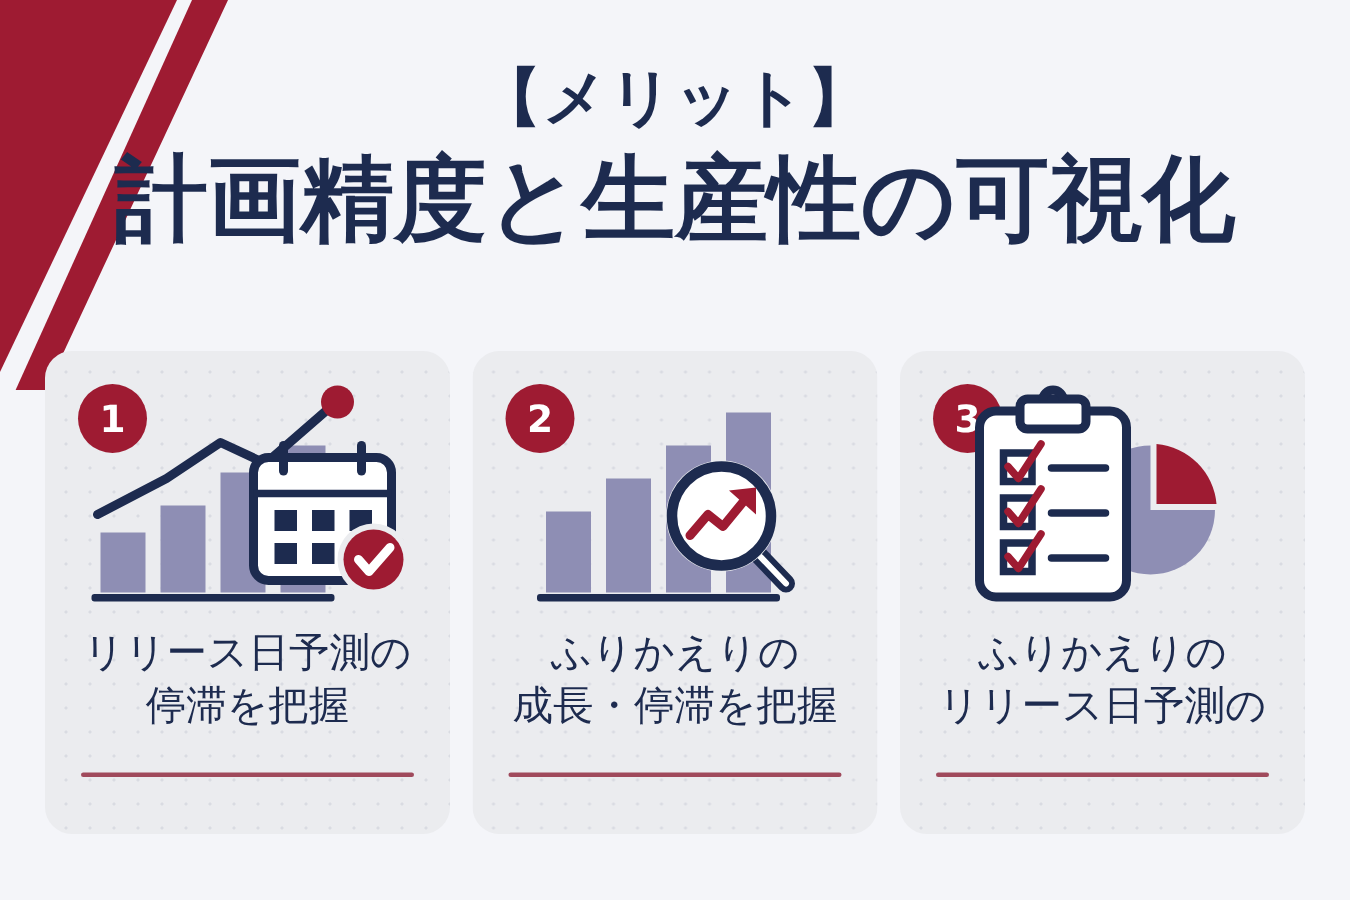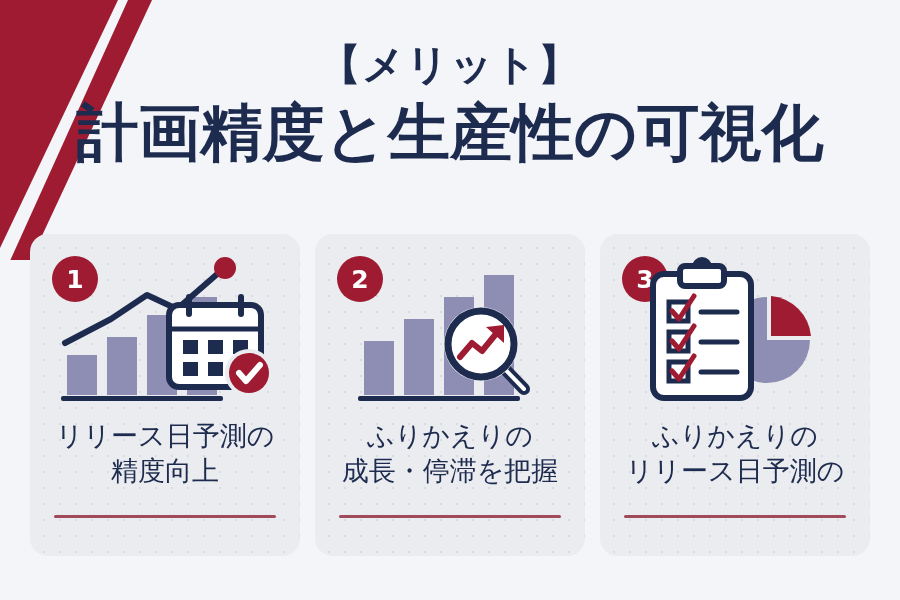--- a/index.html
+++ b/index.html
@@ -117,21 +117,21 @@
             <rect x="64" y="65" width="15" height="14" fill="#1d2b4f"></rect>
 
             <circle cx="80" cy="76" r="24" fill="#ebecef"></circle>
             <circle cx="80" cy="76" r="20" fill="#9e1b32"></circle>
             <polyline points="70,76 77,84 91,68" fill="none" stroke="#ffffff" stroke-width="6" stroke-linecap="round" stroke-linejoin="round"></polyline>
           </g>
         </svg>
       </div>
       <div class="card-text">
         <div>リリース日予測の</div>
-        <div>精度向上</div>
+        <div>停滞を把握</div>
       </div>
       <div class="card-rule"></div>
     </div>
 
     <div class="card">
       <div class="badge">2</div>
       <div class="icon-area">
         <svg width="200" height="150" viewBox="0 0 200 150">
 
           <rect x="14" y="84" width="30" height="54" fill="#8e8eb4"></rect>

